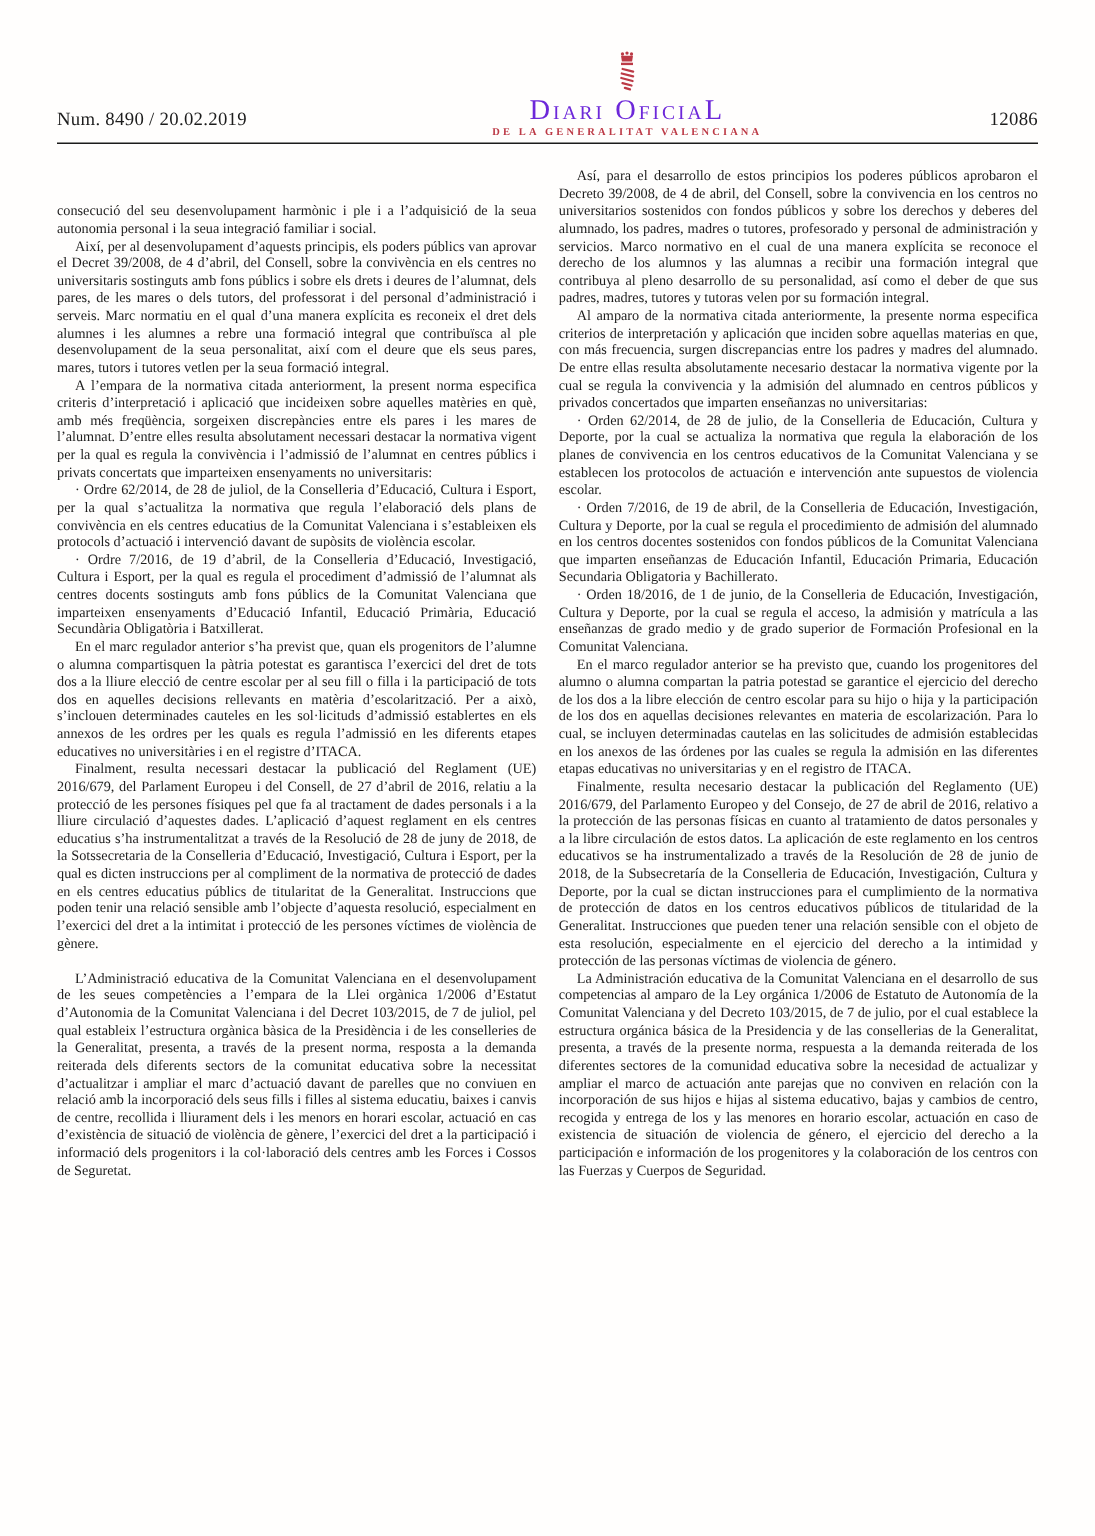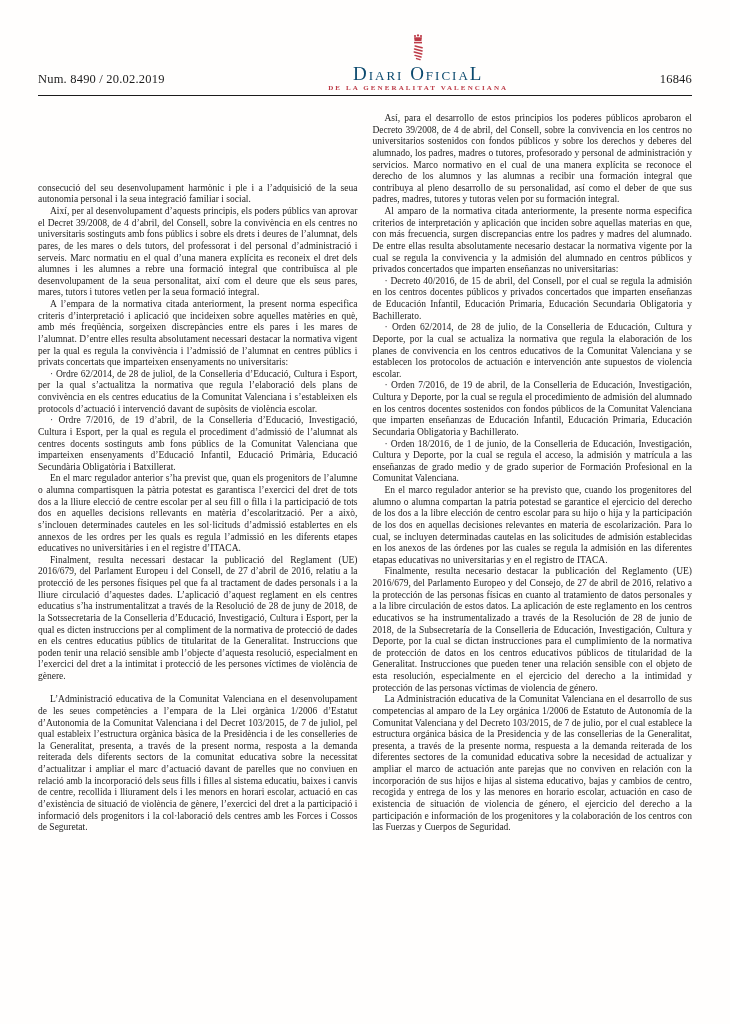--- a/index.html
+++ b/index.html
@@ -30,21 +30,21 @@
     display:flex;
     flex-direction:column;
     align-items:center;
     line-height:1;
     transform:translateX(6px);
   }
   .emblem{height:28px;margin-bottom:2px;}
   .logo-title{
     font-size:19px;
     letter-spacing:2px;
-    color:#0c4a6e;
+    color:#6d28d9;
     font-variant:small-caps;
     white-space:nowrap;
   }
   .logo-sub{
     font-size:7px;
     font-weight:bold;
     letter-spacing:2.1px;
     color:#bc3a46;
     margin-top:2px;
     white-space:nowrap;
@@ -102,21 +102,21 @@
               <path d="M3.2 18 l7.5 2"></path>
               <path d="M4 21.4 l6 1.6"></path>
               <path d="M5.6 24.6 l3.4 1"></path>
             </g>
           </svg>
         </span>
         <span class="logo-title">Diari OficiaL</span>
         <span class="logo-sub">DE LA GENERALITAT VALENCIANA</span>
       </div>
 
-      <span class="pageno">16846</span>
+      <span class="pageno">12086</span>
     </div>
     <div class="rule"></div>
   </header>
 
   <main class="columns">
 
     <section class="col" lang="ca">
       <p class="noindent">consecució del seu desenvolupament harmònic i ple i a l’adquisició de la seua autonomia personal i la seua integració familiar i social.</p>
       <p>Així, per al desenvolupament d’aquests principis, els poders públics van aprovar el Decret 39/2008, de 4 d’abril, del Consell, sobre la convivència en els centres no universitaris sostinguts amb fons públics i sobre els drets i deures de l’alumnat, dels pares, de les mares o dels tutors, del professorat i del personal d’administració i serveis. Marc normatiu en el qual d’una manera explícita es reconeix el dret dels alumnes i les alumnes a rebre una formació integral que contribuïsca al ple desenvolupament de la seua personalitat, així com el deure que els seus pares, mares, tutors i tutores vetlen per la seua formació integral.</p>
       <p>A l’empara de la normativa citada anteriorment, la present norma especifica criteris d’interpretació i aplicació que incideixen sobre aquelles matèries en què, amb més freqüència, sorgeixen discrepàncies entre els pares i les mares de l’alumnat. D’entre elles resulta absolutament necessari destacar la normativa vigent per la qual es regula la convivència i l’admissió de l’alumnat en centres públics i privats concertats que imparteixen ensenyaments no universitaris:</p>
@@ -125,21 +125,20 @@
       <p>En el marc regulador anterior s’ha previst que, quan els progenitors de l’alumne o alumna compartisquen la pàtria potestat es garantisca l’exercici del dret de tots dos a la lliure elecció de centre escolar per al seu fill o filla i la participació de tots dos en aquelles decisions rellevants en matèria d’escolarització. Per a això, s’inclouen determinades cauteles en les sol·licituds d’admissió establertes en els annexos de les ordres per les quals es regula l’admissió en les diferents etapes educatives no universitàries i en el registre d’ITACA.</p>
       <p>Finalment, resulta necessari destacar la publicació del Reglament (UE) 2016/679, del Parlament Europeu i del Consell, de 27 d’abril de 2016, relatiu a la protecció de les persones físiques pel que fa al tractament de dades personals i a la lliure circulació d’aquestes dades. L’aplicació d’aquest reglament en els centres educatius s’ha instrumentalitzat a través de la Resolució de 28 de juny de 2018, de la Sotssecretaria de la Conselleria d’Educació, Investigació, Cultura i Esport, per la qual es dicten instruccions per al compliment de la normativa de protecció de dades en els centres educatius públics de titularitat de la Generalitat. Instruccions que poden tenir una relació sensible amb l’objecte d’aquesta resolució, especialment en l’exercici del dret a la intimitat i protecció de les persones víctimes de violència de gènere.</p>
       <p class="gap">L’Administració educativa de la Comunitat Valenciana en el desenvolupament de les seues competències a l’empara de la Llei orgànica 1/2006 d’Estatut d’Autonomia de la Comunitat Valenciana i del Decret 103/2015, de 7 de juliol, pel qual estableix l’estructura orgànica bàsica de la Presidència i de les conselleries de la Generalitat, presenta, a través de la present norma, resposta a la demanda reiterada dels diferents sectors de la comunitat educativa sobre la necessitat d’actualitzar i ampliar el marc d’actuació davant de parelles que no conviuen en relació amb la incorporació dels seus fills i filles al sistema educatiu, baixes i canvis de centre, recollida i lliurament dels i les menors en horari escolar, actuació en cas d’existència de situació de violència de gènere, l’exercici del dret a la participació i informació dels progenitors i la col·laboració dels centres amb les Forces i Cossos de Seguretat.</p>
     </section>
 
     <div class="divider"></div>
 
     <section class="col" lang="es">
       <p>Así, para el desarrollo de estos principios los poderes públicos aprobaron el Decreto 39/2008, de 4 de abril, del Consell, sobre la convivencia en los centros no universitarios sostenidos con fondos públicos y sobre los derechos y deberes del alumnado, los padres, madres o tutores, profesorado y personal de administración y servicios. Marco normativo en el cual de una manera explícita se reconoce el derecho de los alumnos y las alumnas a recibir una formación integral que contribuya al pleno desarrollo de su personalidad, así como el deber de que sus padres, madres, tutores y tutoras velen por su formación integral.</p>
       <p>Al amparo de la normativa citada anteriormente, la presente norma especifica criterios de interpretación y aplicación que inciden sobre aquellas materias en que, con más frecuencia, surgen discrepancias entre los padres y madres del alumnado. De entre ellas resulta absolutamente necesario destacar la normativa vigente por la cual se regula la convivencia y la admisión del alumnado en centros públicos y privados concertados que imparten enseñanzas no universitarias:</p>
-      <p>· Decreto 40/2016, de 15 de abril, del Consell, por el cual se regula la admisión en los centros docentes públicos y privados concertados que imparten enseñanzas de Educación Infantil, Educación Primaria, Educación Secundaria Obligatoria y Bachillerato.</p>
       <p>· Orden 62/2014, de 28 de julio, de la Conselleria de Educación, Cultura y Deporte, por la cual se actualiza la normativa que regula la elaboración de los planes de convivencia en los centros educativos de la Comunitat Valenciana y se establecen los protocolos de actuación e intervención ante supuestos de violencia escolar.</p>
       <p>· Orden 7/2016, de 19 de abril, de la Conselleria de Educación, Investigación, Cultura y Deporte, por la cual se regula el procedimiento de admisión del alumnado en los centros docentes sostenidos con fondos públicos de la Comunitat Valenciana que imparten enseñanzas de Educación Infantil, Educación Primaria, Educación Secundaria Obligatoria y Bachillerato.</p>
       <p>· Orden 18/2016, de 1 de junio, de la Conselleria de Educación, Investigación, Cultura y Deporte, por la cual se regula el acceso, la admisión y matrícula a las enseñanzas de grado medio y de grado superior de Formación Profesional en la Comunitat Valenciana.</p>
       <p>En el marco regulador anterior se ha previsto que, cuando los progenitores del alumno o alumna compartan la patria potestad se garantice el ejercicio del derecho de los dos a la libre elección de centro escolar para su hijo o hija y la participación de los dos en aquellas decisiones relevantes en materia de escolarización. Para lo cual, se incluyen determinadas cautelas en las solicitudes de admisión establecidas en los anexos de las órdenes por las cuales se regula la admisión en las diferentes etapas educativas no universitarias y en el registro de ITACA.</p>
       <p>Finalmente, resulta necesario destacar la publicación del Reglamento (UE) 2016/679, del Parlamento Europeo y del Consejo, de 27 de abril de 2016, relativo a la protección de las personas físicas en cuanto al tratamiento de datos personales y a la libre circulación de estos datos. La aplicación de este reglamento en los centros educativos se ha instrumentalizado a través de la Resolución de 28 de junio de 2018, de la Subsecretaría de la Conselleria de Educación, Investigación, Cultura y Deporte, por la cual se dictan instrucciones para el cumplimiento de la normativa de protección de datos en los centros educativos públicos de titularidad de la Generalitat. Instrucciones que pueden tener una relación sensible con el objeto de esta resolución, especialmente en el ejercicio del derecho a la intimidad y protección de las personas víctimas de violencia de género.</p>
       <p>La Administración educativa de la Comunitat Valenciana en el desarrollo de sus competencias al amparo de la Ley orgánica 1/2006 de Estatuto de Autonomía de la Comunitat Valenciana y del Decreto 103/2015, de 7 de julio, por el cual establece la estructura orgánica básica de la Presidencia y de las consellerias de la Generalitat, presenta, a través de la presente norma, respuesta a la demanda reiterada de los diferentes sectores de la comunidad educativa sobre la necesidad de actualizar y ampliar el marco de actuación ante parejas que no conviven en relación con la incorporación de sus hijos e hijas al sistema educativo, bajas y cambios de centro, recogida y entrega de los y las menores en horario escolar, actuación en caso de existencia de situación de violencia de género, el ejercicio del derecho a la participación e información de los progenitores y la colaboración de los centros con las Fuerzas y Cuerpos de Seguridad.</p>
     </section>
 
   </main>
 </div>

